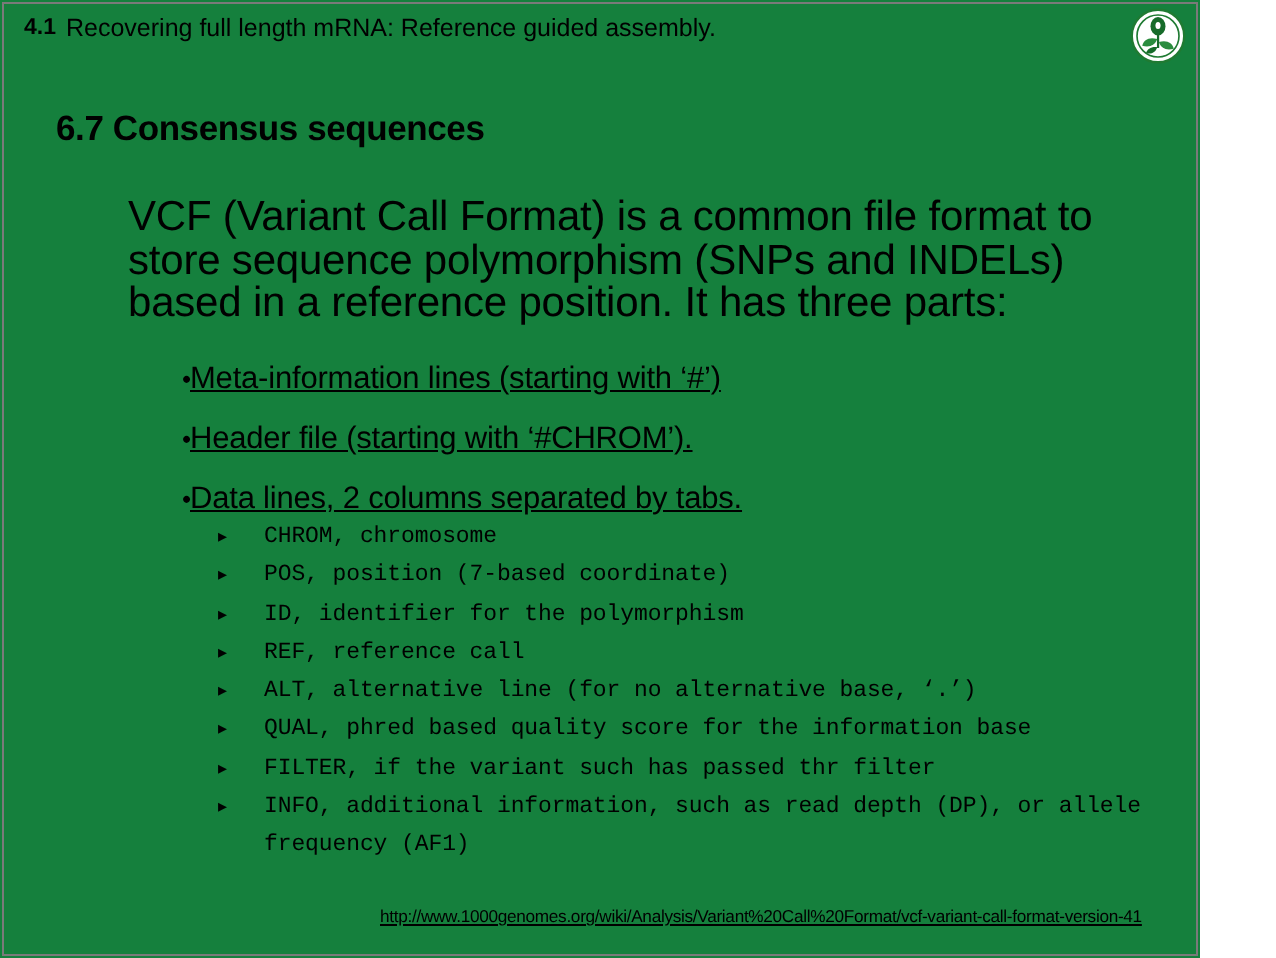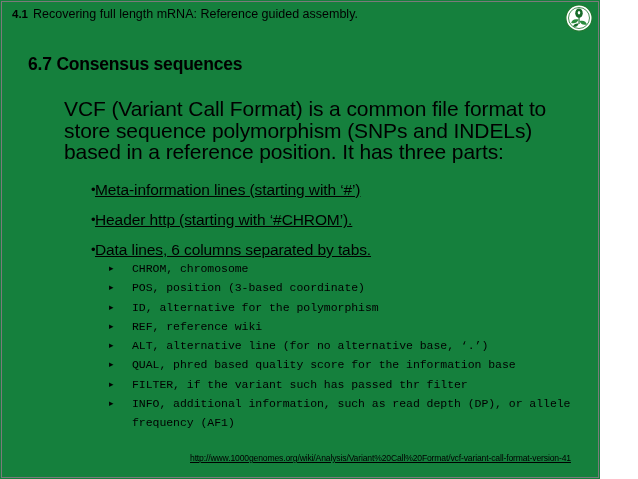--- a/index.html
+++ b/index.html
@@ -183,44 +183,44 @@
 
   <div class="paragraph">VCF (Variant Call Format) is a common file format to store sequence polymorphism (SNPs and INDELs) based in a reference position. It has three parts:</div>
 
   <ul class="bullet-list">
     <li class="bullet-item">
       <span class="bullet-marker">•</span>
       <span class="bullet-text">Meta-information lines (starting with ‘#’)</span>
     </li>
     <li class="bullet-item">
       <span class="bullet-marker">•</span>
-      <span class="bullet-text">Header http (starting with ‘#CHROM’).</span>
+      <span class="bullet-text">Header file (starting with ‘#CHROM’).</span>
     </li>
     <li class="bullet-item">
       <span class="bullet-marker">•</span>
-      <span class="bullet-text">Data lines, 6 columns separated by tabs.</span>
+      <span class="bullet-text">Data lines, 2 columns separated by tabs.</span>
     </li>
   </ul>
 
   <ul class="sub-list">
     <li class="sub-item">
       <span class="sub-marker">▸</span>
       <span class="sub-text">CHROM, chromosome</span>
     </li>
     <li class="sub-item">
       <span class="sub-marker">▸</span>
-      <span class="sub-text">POS, position (3-based coordinate)</span>
-    </li>
-    <li class="sub-item">
-      <span class="sub-marker">▸</span>
-      <span class="sub-text">ID, alternative for the polymorphism</span>
-    </li>
-    <li class="sub-item">
-      <span class="sub-marker">▸</span>
-      <span class="sub-text">REF, reference wiki</span>
+      <span class="sub-text">POS, position (7-based coordinate)</span>
+    </li>
+    <li class="sub-item">
+      <span class="sub-marker">▸</span>
+      <span class="sub-text">ID, identifier for the polymorphism</span>
+    </li>
+    <li class="sub-item">
+      <span class="sub-marker">▸</span>
+      <span class="sub-text">REF, reference call</span>
     </li>
     <li class="sub-item">
       <span class="sub-marker">▸</span>
       <span class="sub-text">ALT, alternative line (for no alternative base, ‘.’)</span>
     </li>
     <li class="sub-item">
       <span class="sub-marker">▸</span>
       <span class="sub-text">QUAL, phred based quality score for the information base</span>
     </li>
     <li class="sub-item">

